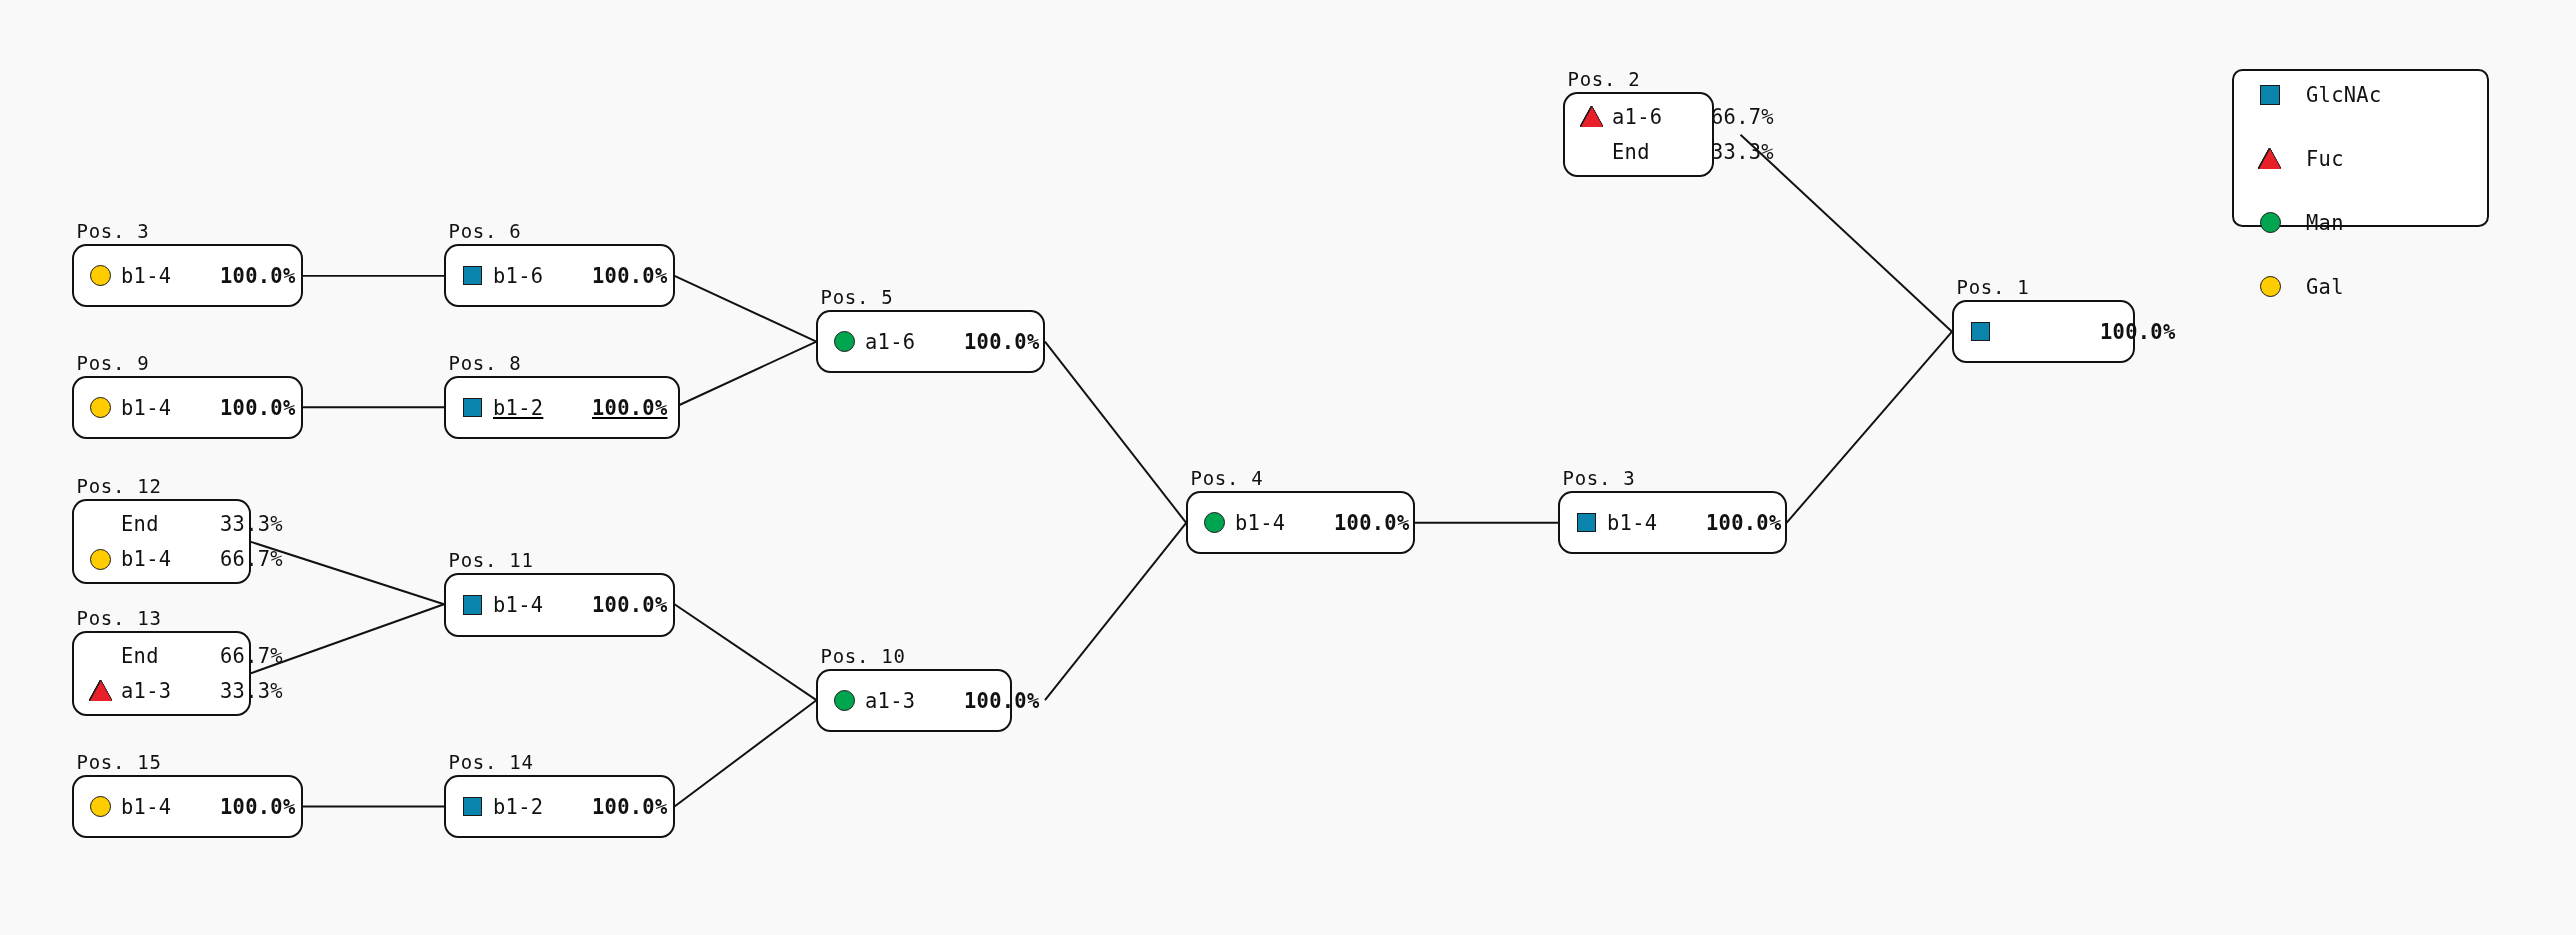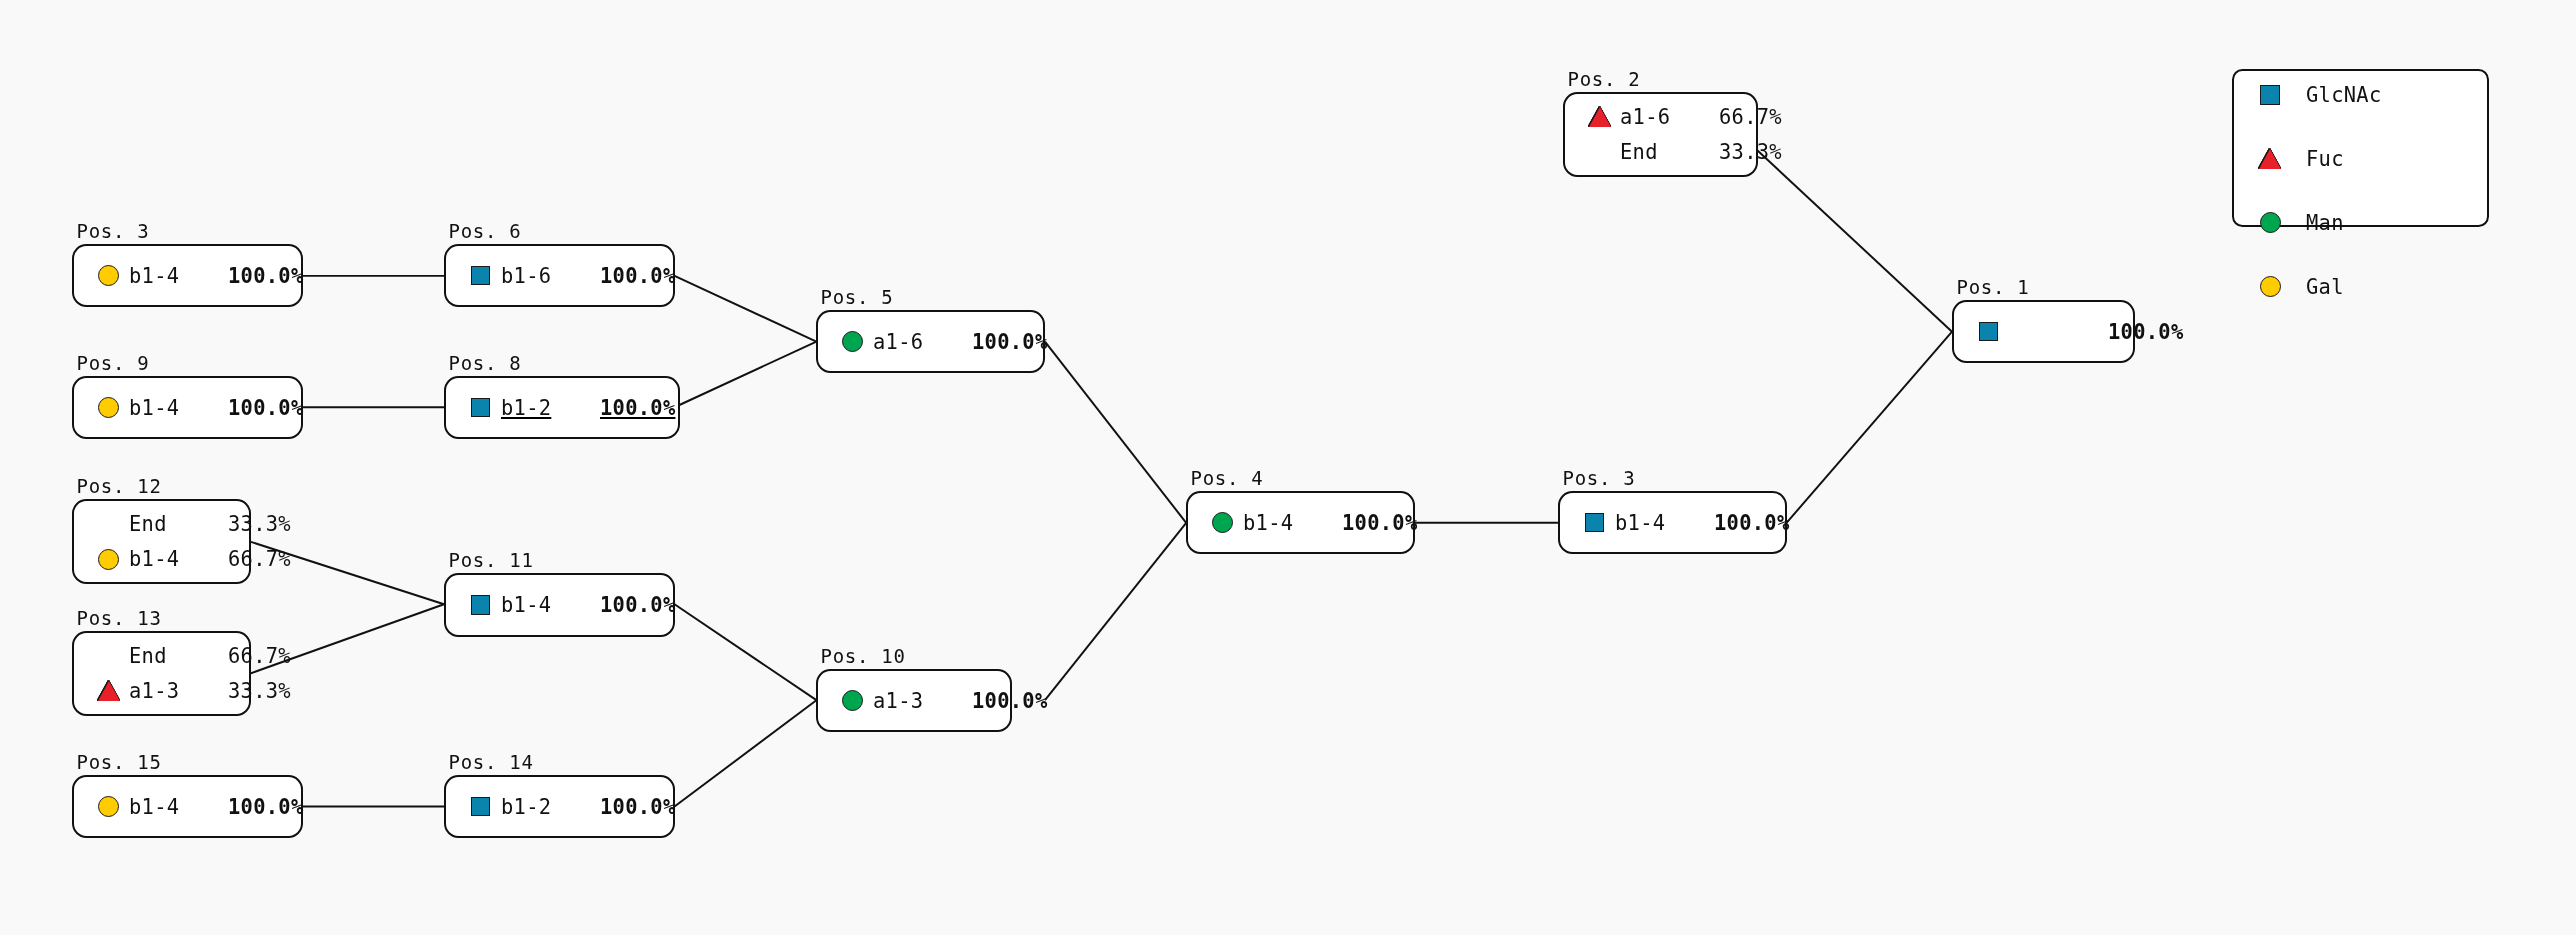--- a/index.html
+++ b/index.html
@@ -30,21 +30,21 @@
     font-size:19px;
     color:#111111;
     white-space:nowrap;
     letter-spacing:0.7px;
   }
   .rows{
     display:flex;
     flex-direction:column;
     justify-content:center;
     width:100%;
-    padding:0 14px;
+    padding:0 6px;
     box-sizing:border-box;
   }
   .row{
     display:flex;
     align-items:center;
     height:35px;
   }
   .ico-cell{
     width:41px;
     min-width:41px;
@@ -146,21 +146,21 @@
         <div class="rows">
           <div class="row">
             <div class="ico-cell">
               <div class="g-square" style="background: rgb(11, 132, 173);"></div>
             </div>
             <div class="link-cell"></div>
             <div class="pct-cell bold">100.0%</div>
           </div>
         </div>
       </div>
-      <div class="node" style="left: 1563px; top: 92px; width: 195px; height: 85px; align-items: center;">
+      <div class="node" style="left: 1563px; top: 92px; width: 151px; height: 85px; align-items: center;">
         <div class="node-label">Pos. 2</div>
         <div class="rows">
           <div class="row">
             <div class="ico-cell">
               <div class="g-tri" style="border-bottom-color: rgb(232, 32, 42);"></div>
             </div>
             <div class="link-cell">a1-6</div>
             <div class="pct-cell">66.7%</div>
           </div>
           <div class="row">

